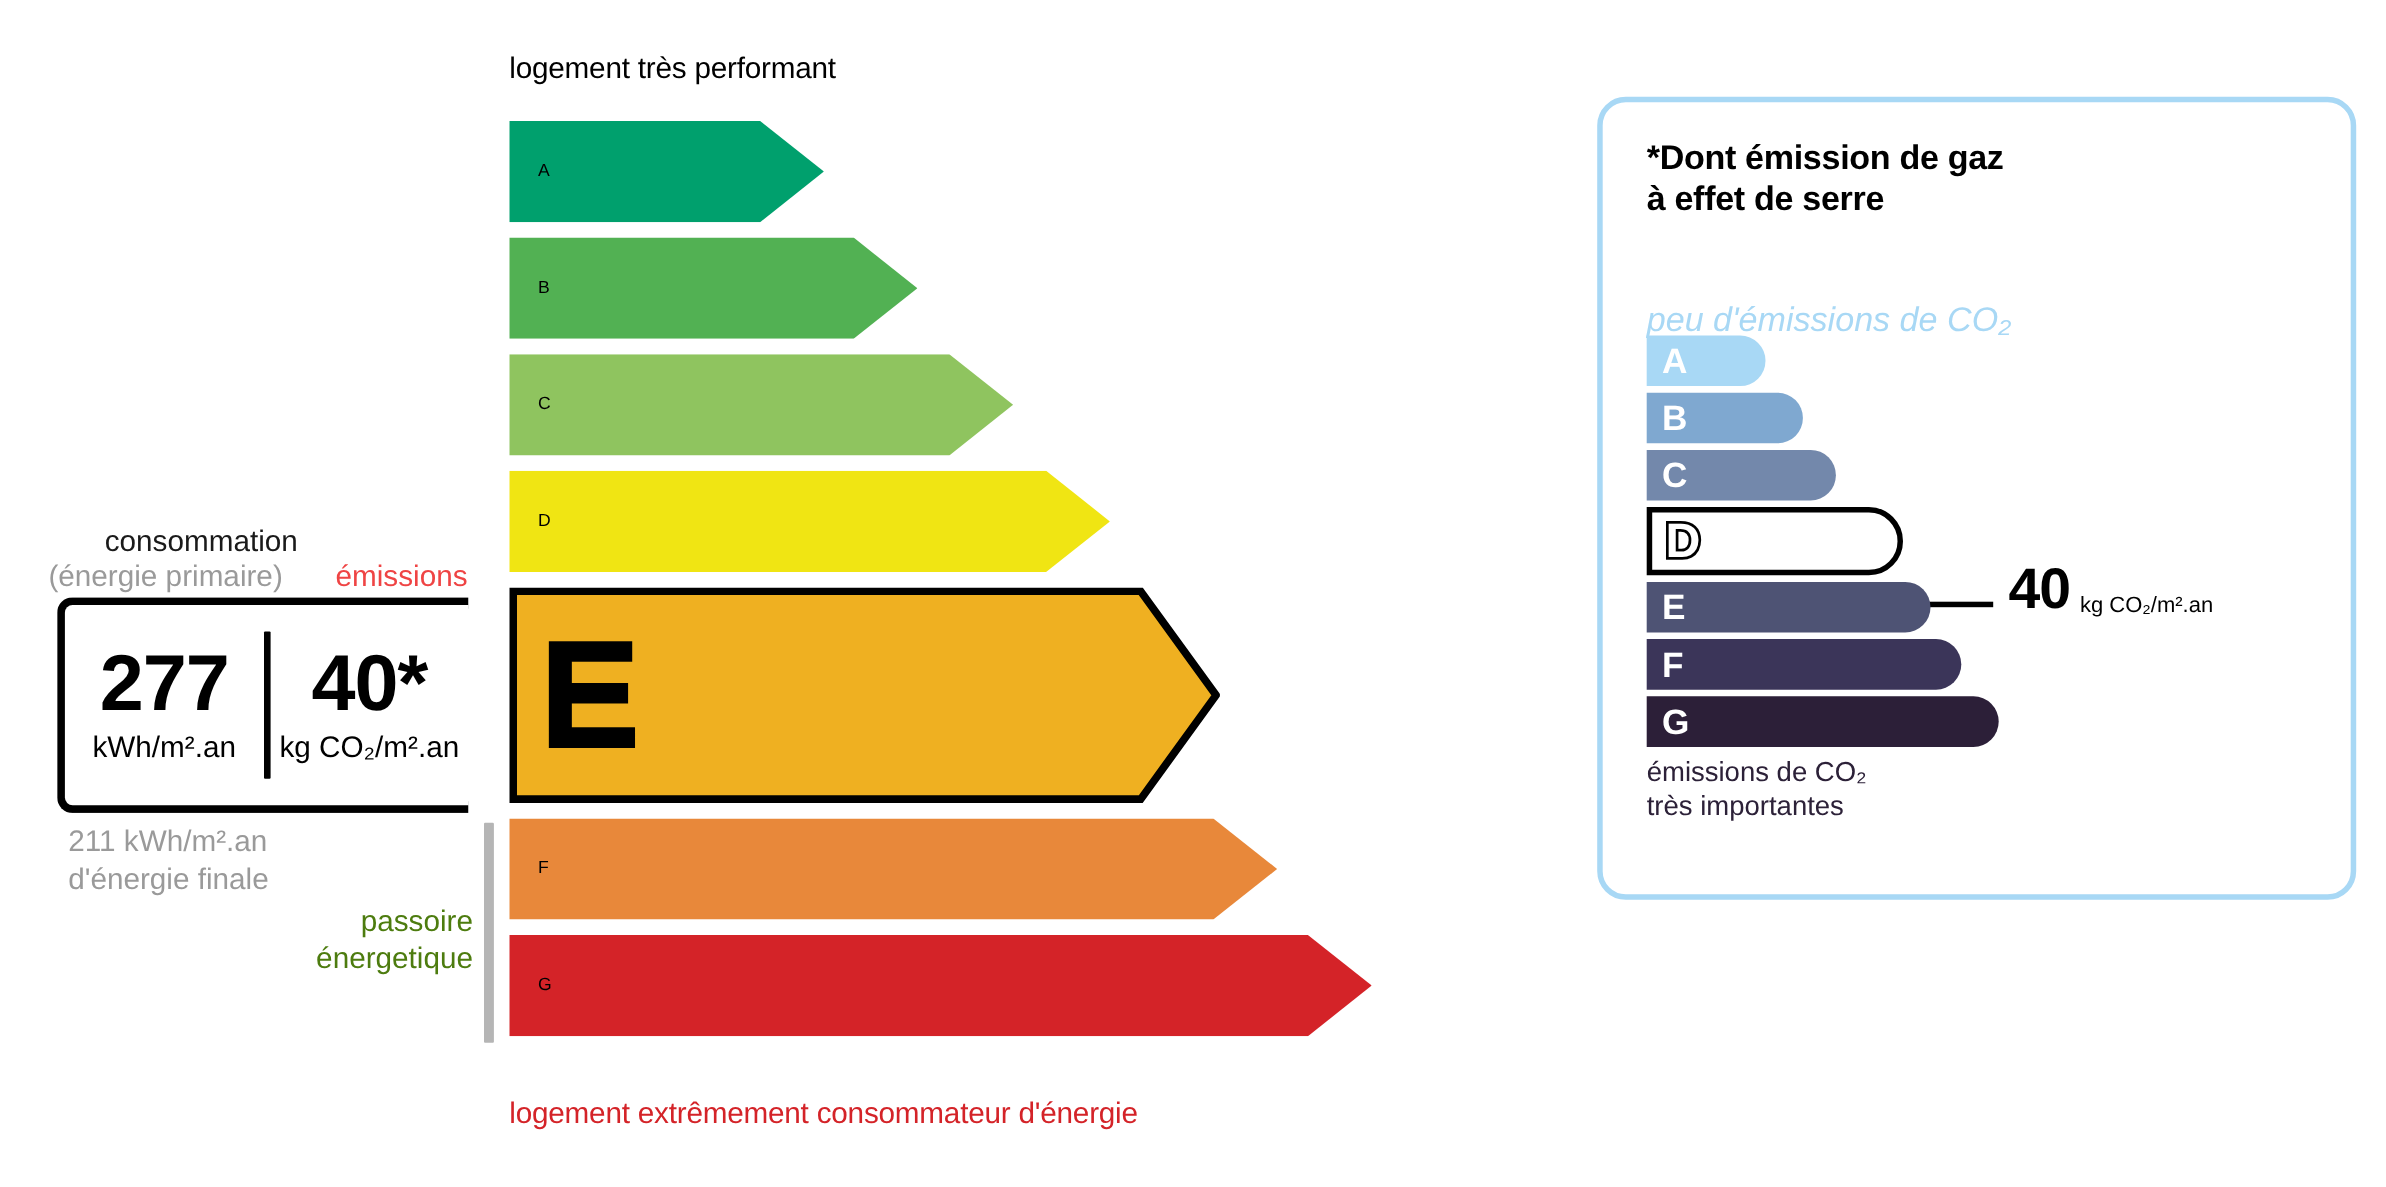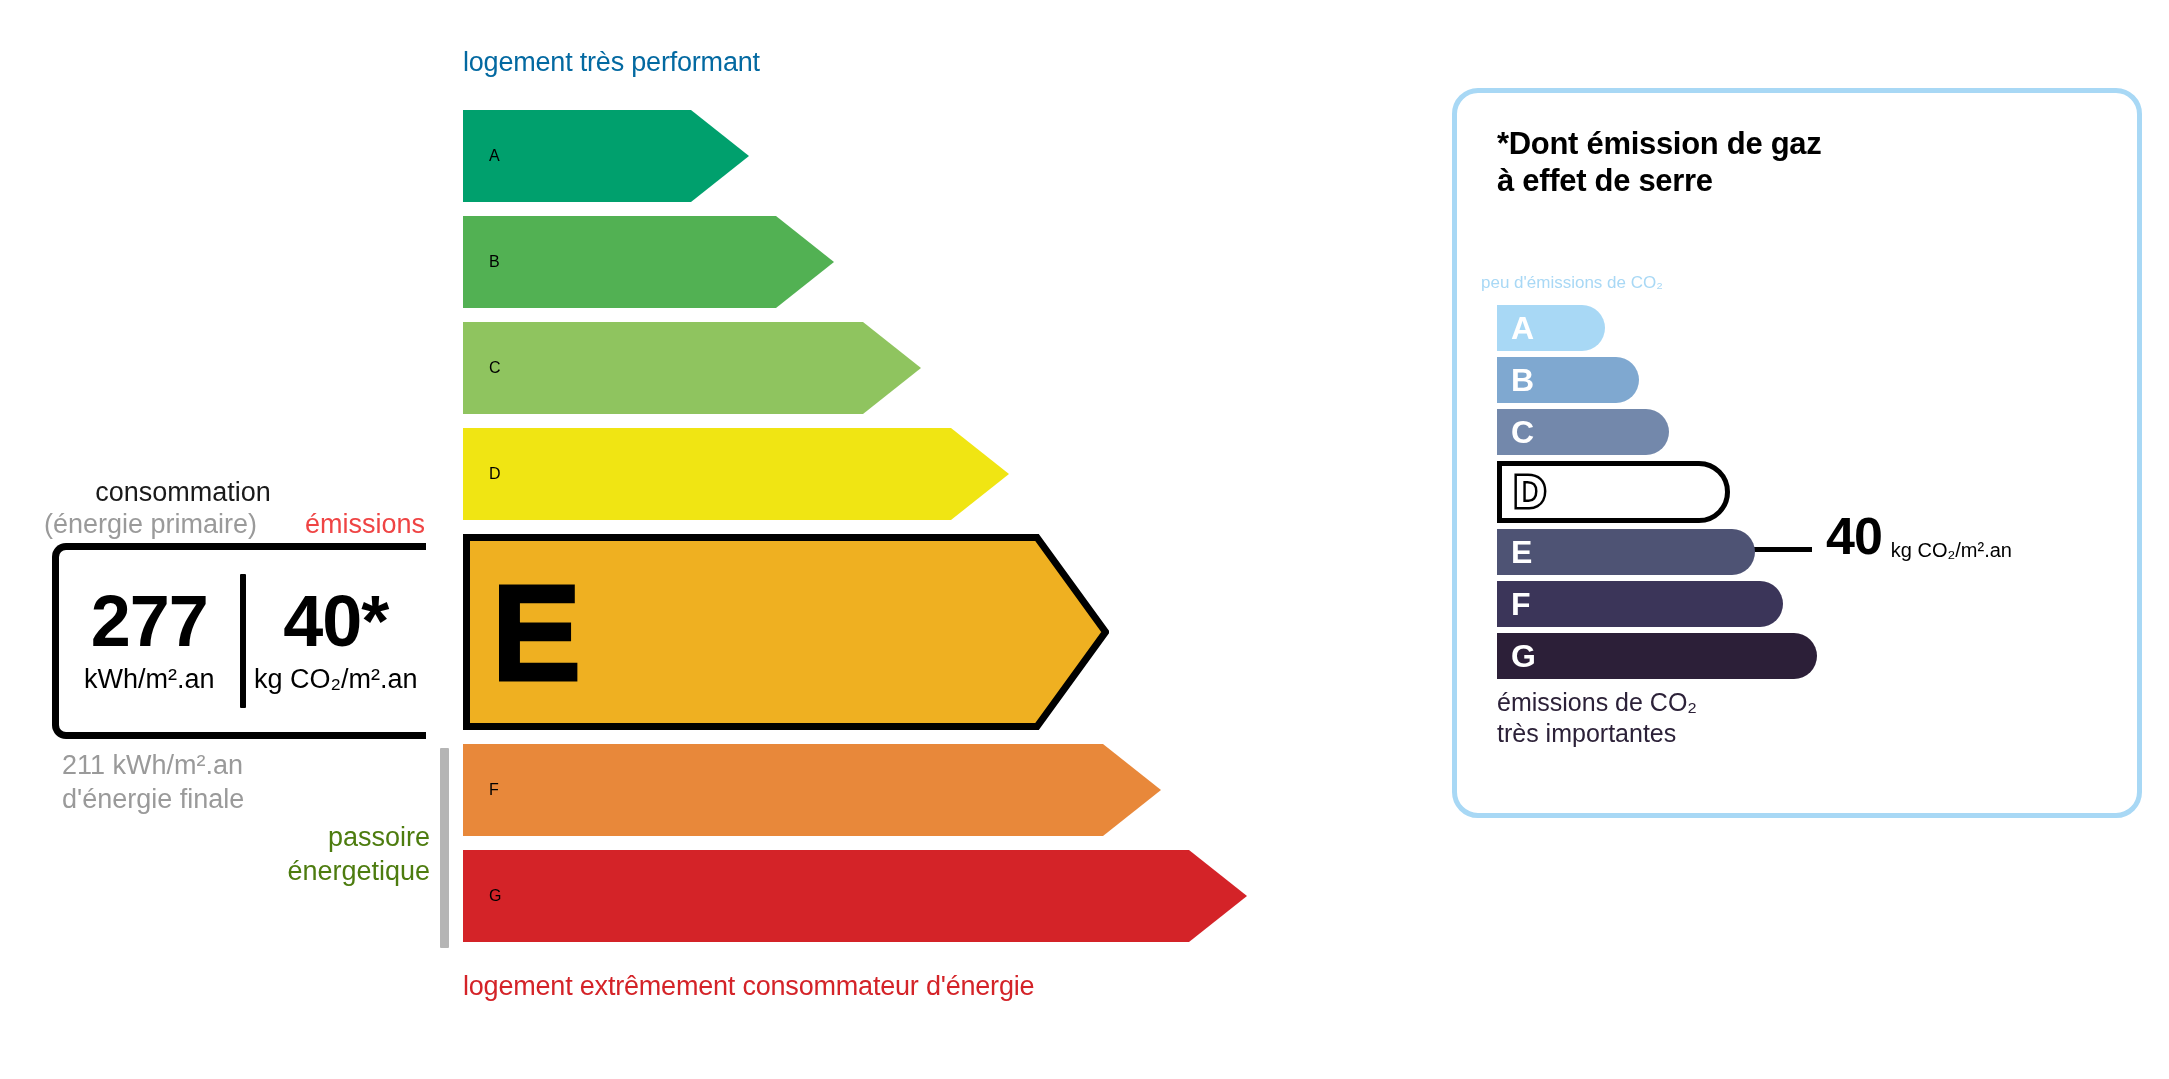--- a/index.html
+++ b/index.html
@@ -7,24 +7,24 @@
     width:2169px;height:1079px;position:relative;overflow:hidden;
     font-family:"Liberation Sans","DejaVu Sans",sans-serif;
     -webkit-font-smoothing:antialiased;
   }
 
   
   #energy-panel{position:absolute;left:0;top:0;width:1380px;height:1079px;}
 
   .scale-head{
     position:absolute;left:463px;top:47px;
-    font-size:27px;color:#0369a1;white-space:nowrap;letter-spacing:-.2px;
+    font-size:27px;color:#000000;white-space:nowrap;letter-spacing:-.2px;
   }
   .scale-foot{
-    position:absolute;left:463px;top:971px;
+    position:absolute;left:463px;top:997px;
     font-size:27px;color:#d42328;white-space:nowrap;letter-spacing:-.2px;
   }
 
   
   #arrow-stack{position:absolute;left:463px;top:110px;width:880px;height:830px;}
   .arrow-row{position:absolute;left:0;height:92px;}
   #selected-block{
     position:absolute;left:52px;top:543px;
     width:1036px;height:196px;
   }
@@ -76,22 +76,22 @@
     position:absolute;left:1452px;top:88px;
     width:690px;height:730px;box-sizing:border-box;
     background:#ffffff;border:5px solid #a8d8f5;border-radius:26px;
   }
   #co2-title{
     position:absolute;left:40px;top:32px;
     font-size:31px;font-weight:bold;line-height:1.2;color:#000;
     letter-spacing:-.3px;
   }
   #co2-top-label{
-    position:absolute;left:24px;top:180px;
-    font-size:17px;color:#a8d8f5;white-space:nowrap;
+    position:absolute;left:40px;top:180px;
+    font-size:31px;color:#a8d8f5;white-space:nowrap;font-style:italic;
   }
   #co2-bars{position:absolute;left:40px;top:212px;width:620px;}
   .co2-row{position:relative;height:46px;margin-bottom:6px;}
   .co2-bar{
     position:absolute;left:0;top:0;height:46px;
     border-radius:0 24px 24px 0;
     display:flex;align-items:center;
   }
   .co2-letter{
     color:#ffffff;font-size:32px;font-weight:bold;

